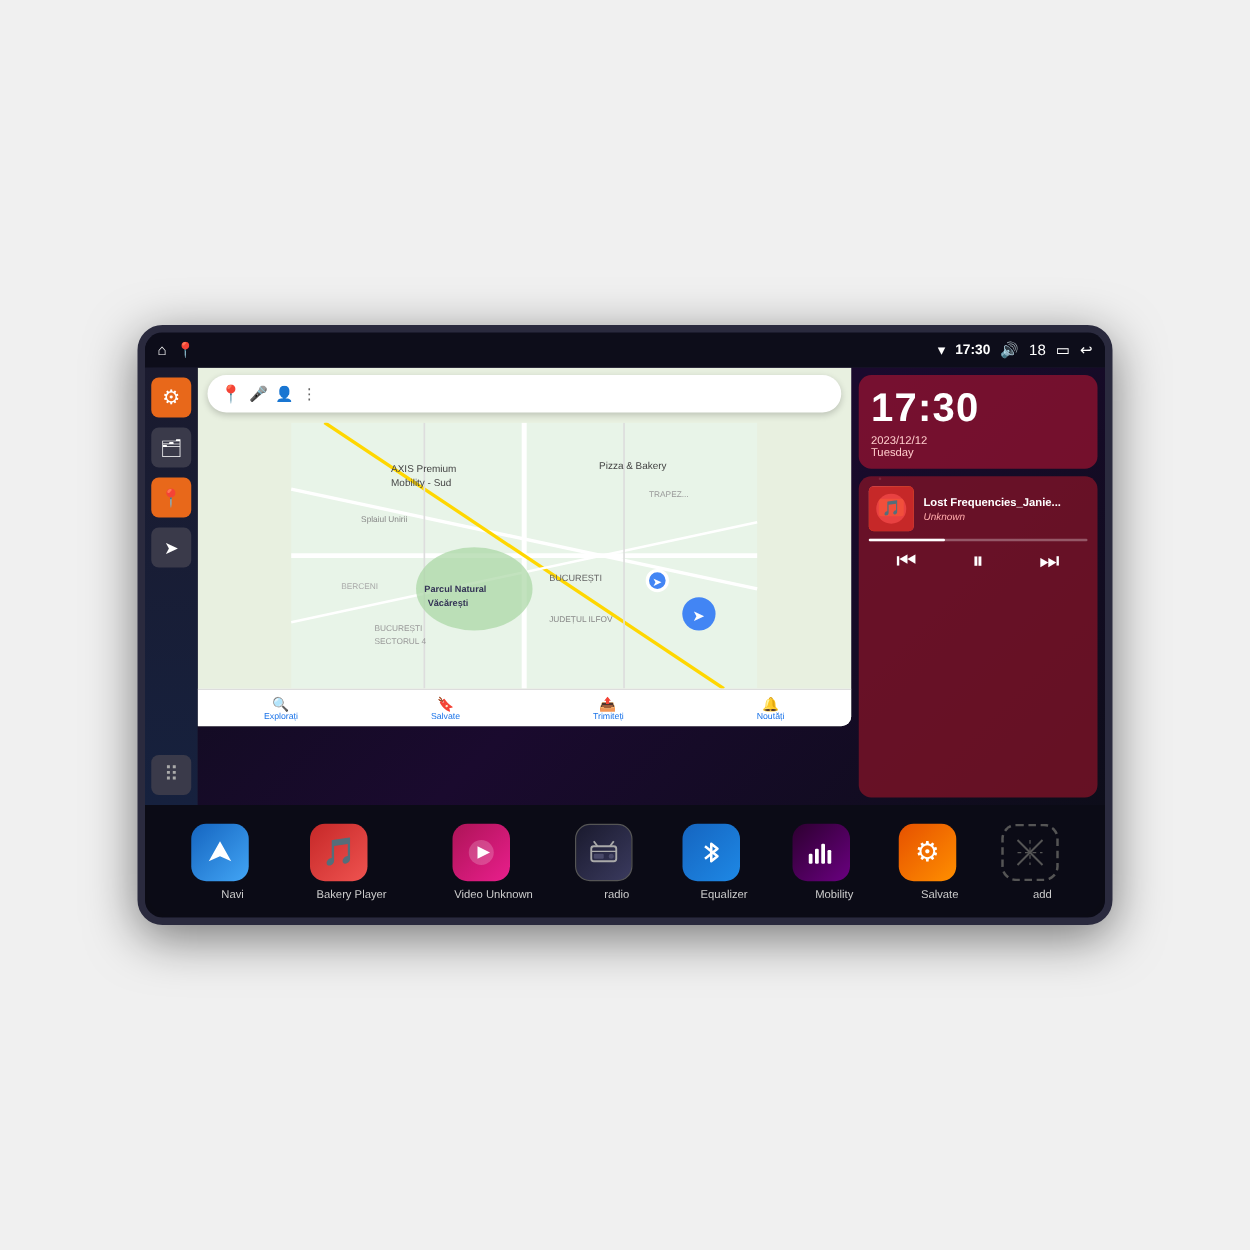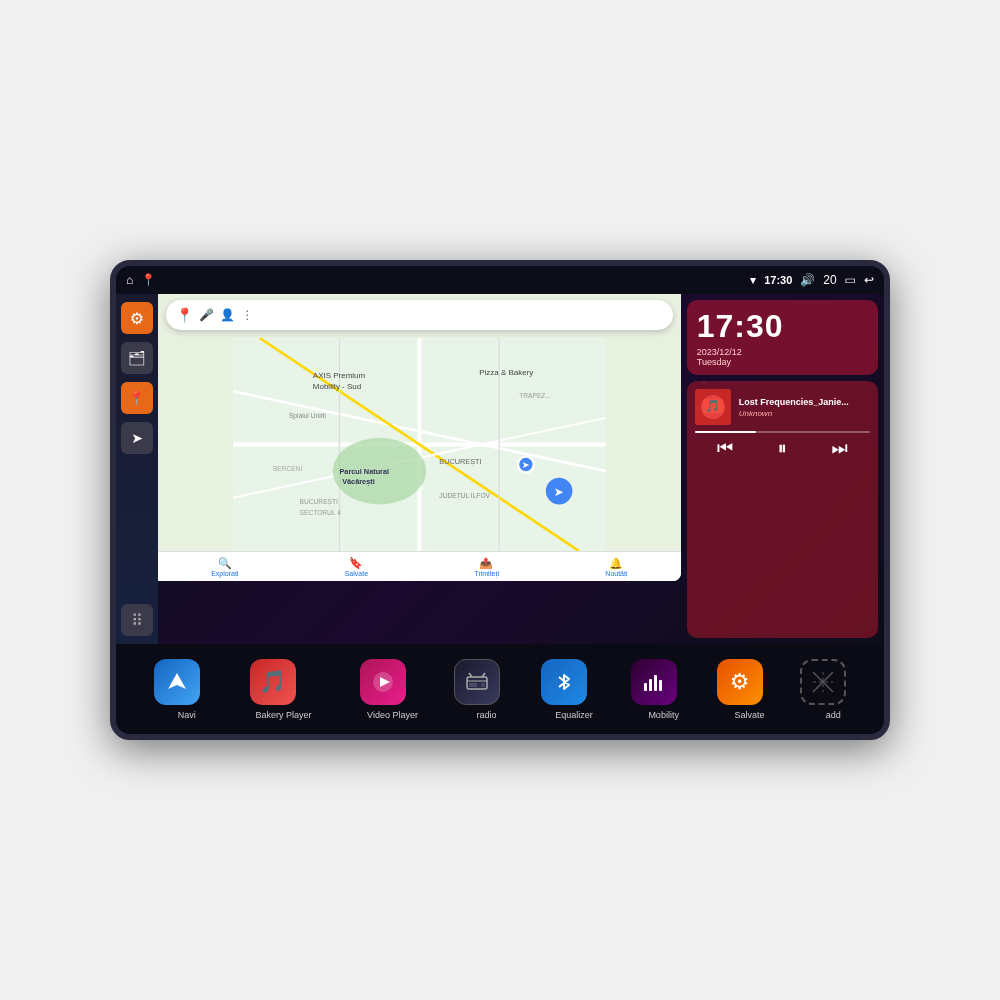--- a/index.html
+++ b/index.html
@@ -274,21 +274,21 @@
 
   <div class="status-bar">
     <div class="status-left">
       <span class="status-icon">⌂</span>
       <span class="status-icon">📍</span>
     </div>
     <div class="status-right">
       <span class="status-icon">▾</span>
       <span class="status-time">17:30</span>
       <span class="status-icon">🔊</span>
-      <span class="status-icon">20</span>
+      <span class="status-icon">18</span>
       <span class="status-icon">▭</span>
       <span class="status-icon">↩</span>
     </div>
   </div>
 
   <div class="main-area">
 
     <div class="sidebar">
       <div class="sidebar-btn orange">
         <span style="color:#fff;font-size:16px;">⚙</span>
@@ -443,21 +443,21 @@
       </div>
       <span class="app-label">Bakery Player</span>
     </div>
     <div class="app-item">
       <div class="app-icon pink-video">
         <svg width="26" height="26" viewBox="0 0 26 26">
           <circle cx="13" cy="13" r="10" fill="rgba(255,255,255,0.2)"></circle>
           <polygon points="10,8 20,13 10,18" fill="white"></polygon>
         </svg>
       </div>
-      <span class="app-label">Video Player</span>
+      <span class="app-label">Video Unknown</span>
     </div>
     <div class="app-item">
       <div class="app-icon dark-radio">
         <svg width="26" height="26" viewBox="0 0 26 26">
           <rect x="3" y="8" width="20" height="12" rx="2" fill="none" stroke="#aaa" stroke-width="1.5"></rect>
           <line x1="3" y1="12" x2="23" y2="12" stroke="#aaa" stroke-width="1"></line>
           <line x1="8" y1="8" x2="5" y2="4" stroke="#aaa" stroke-width="1.5"></line>
           <line x1="18" y1="8" x2="21" y2="4" stroke="#aaa" stroke-width="1.5"></line>
           <rect x="5" y="14" width="8" height="4" rx="1" fill="#4a4a6a"></rect>
           <circle cx="19" cy="16" r="2" fill="#4a4a6a"></circle>

